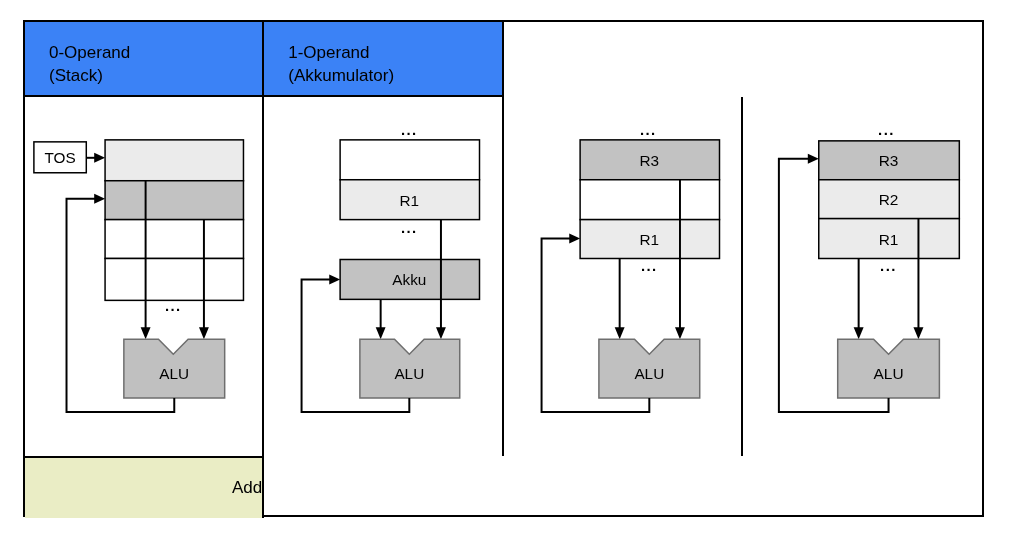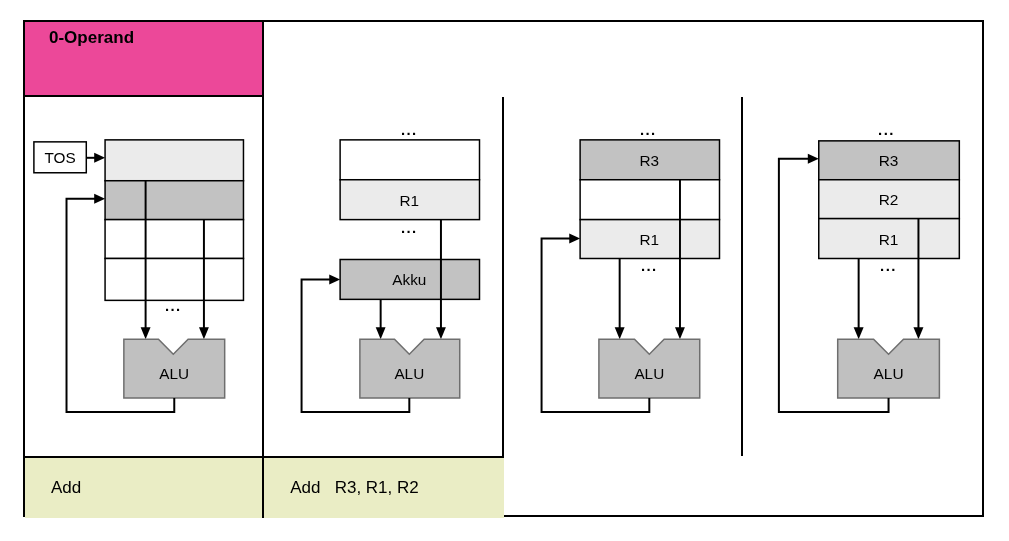--- a/index.html
+++ b/index.html
@@ -21,26 +21,26 @@
     top: 20px;
     width: 961px;
     height: 497px;
     box-sizing: border-box;
     border: 2px solid #000000;
     display: grid;
     grid-template-columns: repeat(4, 1fr);
     grid-template-rows: 75px 1fr 62px;
   }
   .hcell {
-    background: #ec4899;
+    background: #3b82f6;
     box-sizing: border-box;
     border-bottom: 2px solid #000000;
-    padding: 4px 6px 0 24px;
+    padding: 19px 6px 0 24px;
     font-size: 17px;
-    font-weight: bold;
+    font-weight: normal;
     color: #000000;
     line-height: 23px;
     grid-row: 1;
   }
   .bcell {
     background: #ffffff;
     box-sizing: border-box;
     grid-row: 2;
     position: relative;
   }
@@ -48,20 +48,21 @@
     background: #eaedc5;
     box-sizing: border-box;
     border-top: 2px solid #000000;
     display: flex;
     align-items: center;
     padding-left: 26px;
     font-size: 17px;
     color: #000000;
     white-space: pre;
     grid-row: 3;
+    justify-content: flex-end;
   }
   .colborder { border-right: 2px solid #000000; }
   .bcell svg { display: block; width: 100%; height: 100%; }
   svg text {
     font-family: "Liberation Sans", sans-serif;
     font-size: 15.5px;
     fill: #000000;
   }
   svg text.dots {
     font-weight: bold;
@@ -77,20 +78,25 @@
   .alu-shape { fill: #c0c0c0; stroke: #6e6e6e; stroke-width: 1.5; }
 </style>
 </head>
 <body>
 
 <div class="stage">
   <div class="isa-table">
 
     <div class="hcell colborder">
       <div>0-Operand</div>
+      <div>(Stack)</div>
+    </div>
+    <div class="hcell colborder">
+      <div>1-Operand</div>
+      <div>(Akkumulator)</div>
     </div>
 
     <div class="bcell colborder">
       <svg viewBox="0 0 240 360" preserveAspectRatio="none">
 
         <rect class="cell-line reg-light" x="81" y="43" width="140" height="41"></rect>
         <rect class="cell-line reg-med" x="81" y="84" width="140" height="39"></rect>
         <rect class="cell-line reg-white" x="81" y="123" width="140" height="39"></rect>
         <rect class="cell-line reg-white" x="81" y="162" width="140" height="42"></rect>
 
@@ -184,18 +190,15 @@
         <text x="146" y="283" text-anchor="middle">ALU</text>
 
         <polyline class="wire" points="146,302 146,316 36,316 36,62 66,62"></polyline>
         <polygon class="ah" points="76,62 65,57 65,67"></polygon>
       </svg>
     </div>
 
     <div class="fcell colborder">
       <span>Add</span>
     </div>
-    <div class="fcell">
-      <span>Add   R3, R1, R2</span>
-    </div>
 
   </div>
 </div>
 
 </body></html>

